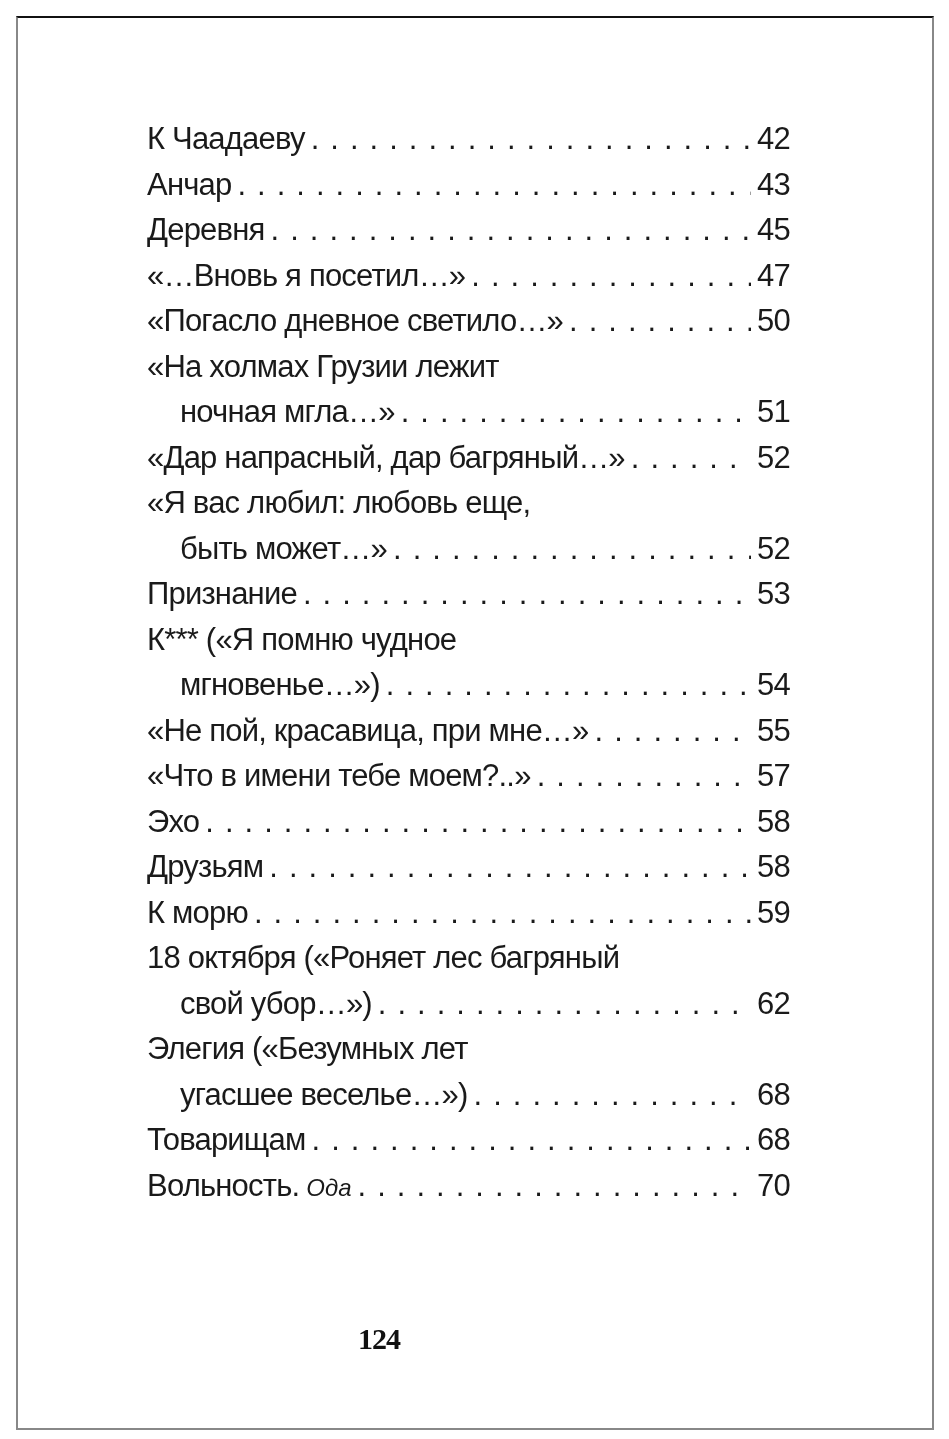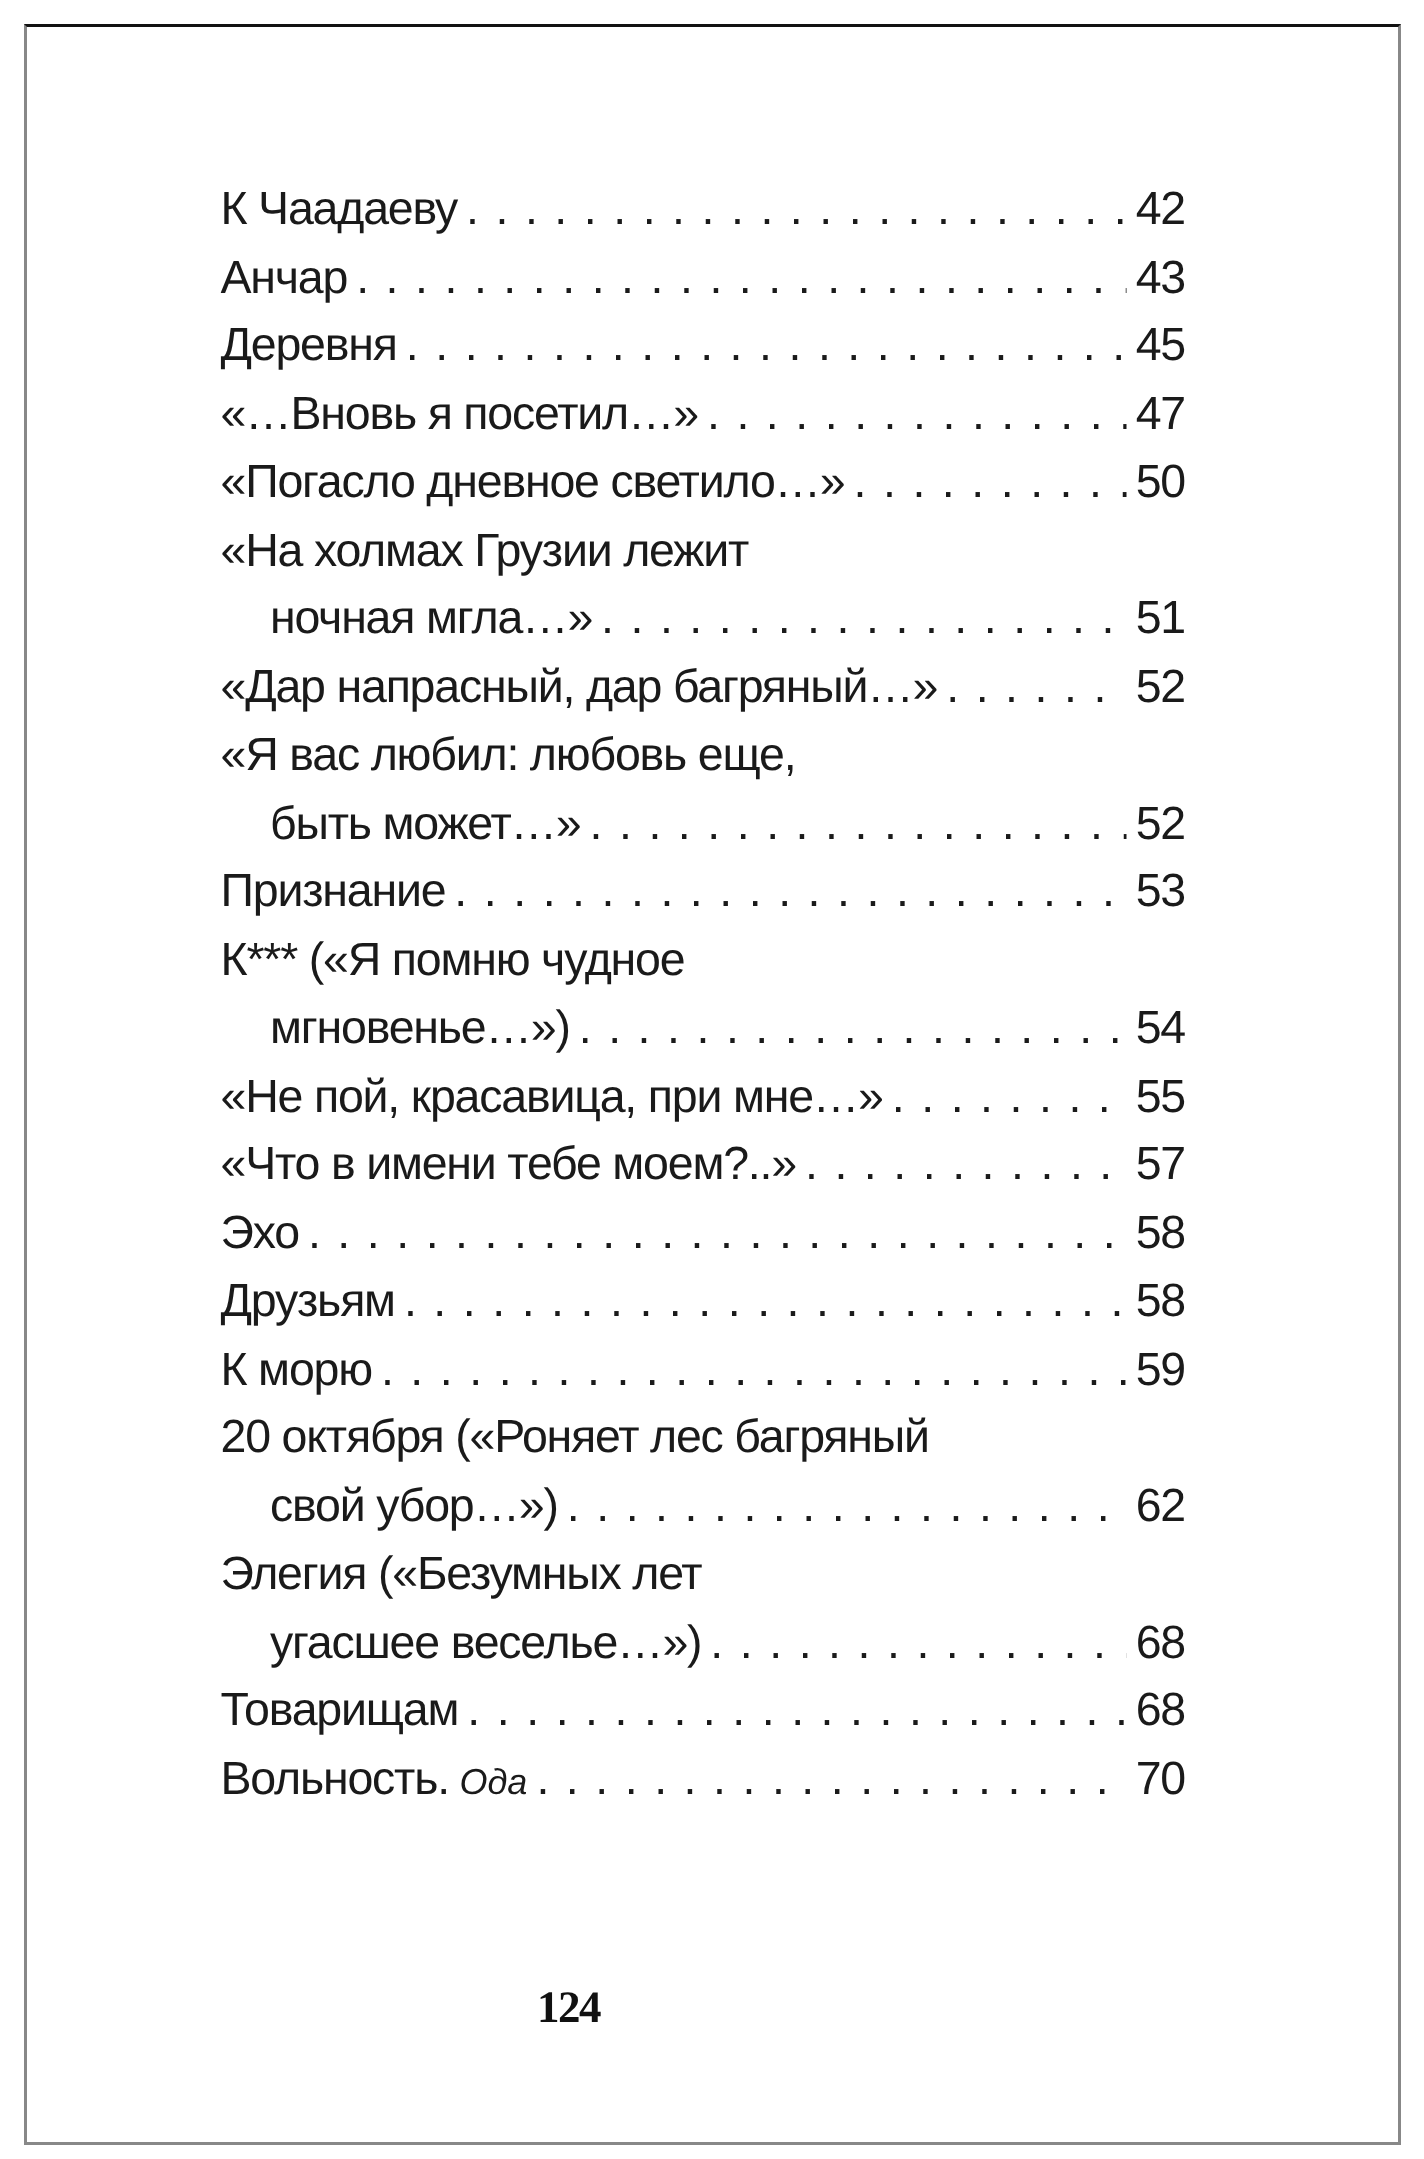--- a/index.html
+++ b/index.html
@@ -150,21 +150,21 @@
     </div>
     <div class="entry">
       <div class="line">
         <span class="title">К морю</span>
         <span class="leader"></span>
         <span class="page">59</span>
       </div>
     </div>
     <div class="entry">
       <div class="line">
-        <span class="title">20 октября («Роняет лес багряный</span>
+        <span class="title">18 октября («Роняет лес багряный</span>
       </div>
       <div class="line cont">
         <span class="title">свой убор…»)</span>
         <span class="leader"></span>
         <span class="page">62</span>
       </div>
     </div>
     <div class="entry">
       <div class="line">
         <span class="title">Элегия («Безумных лет</span>

